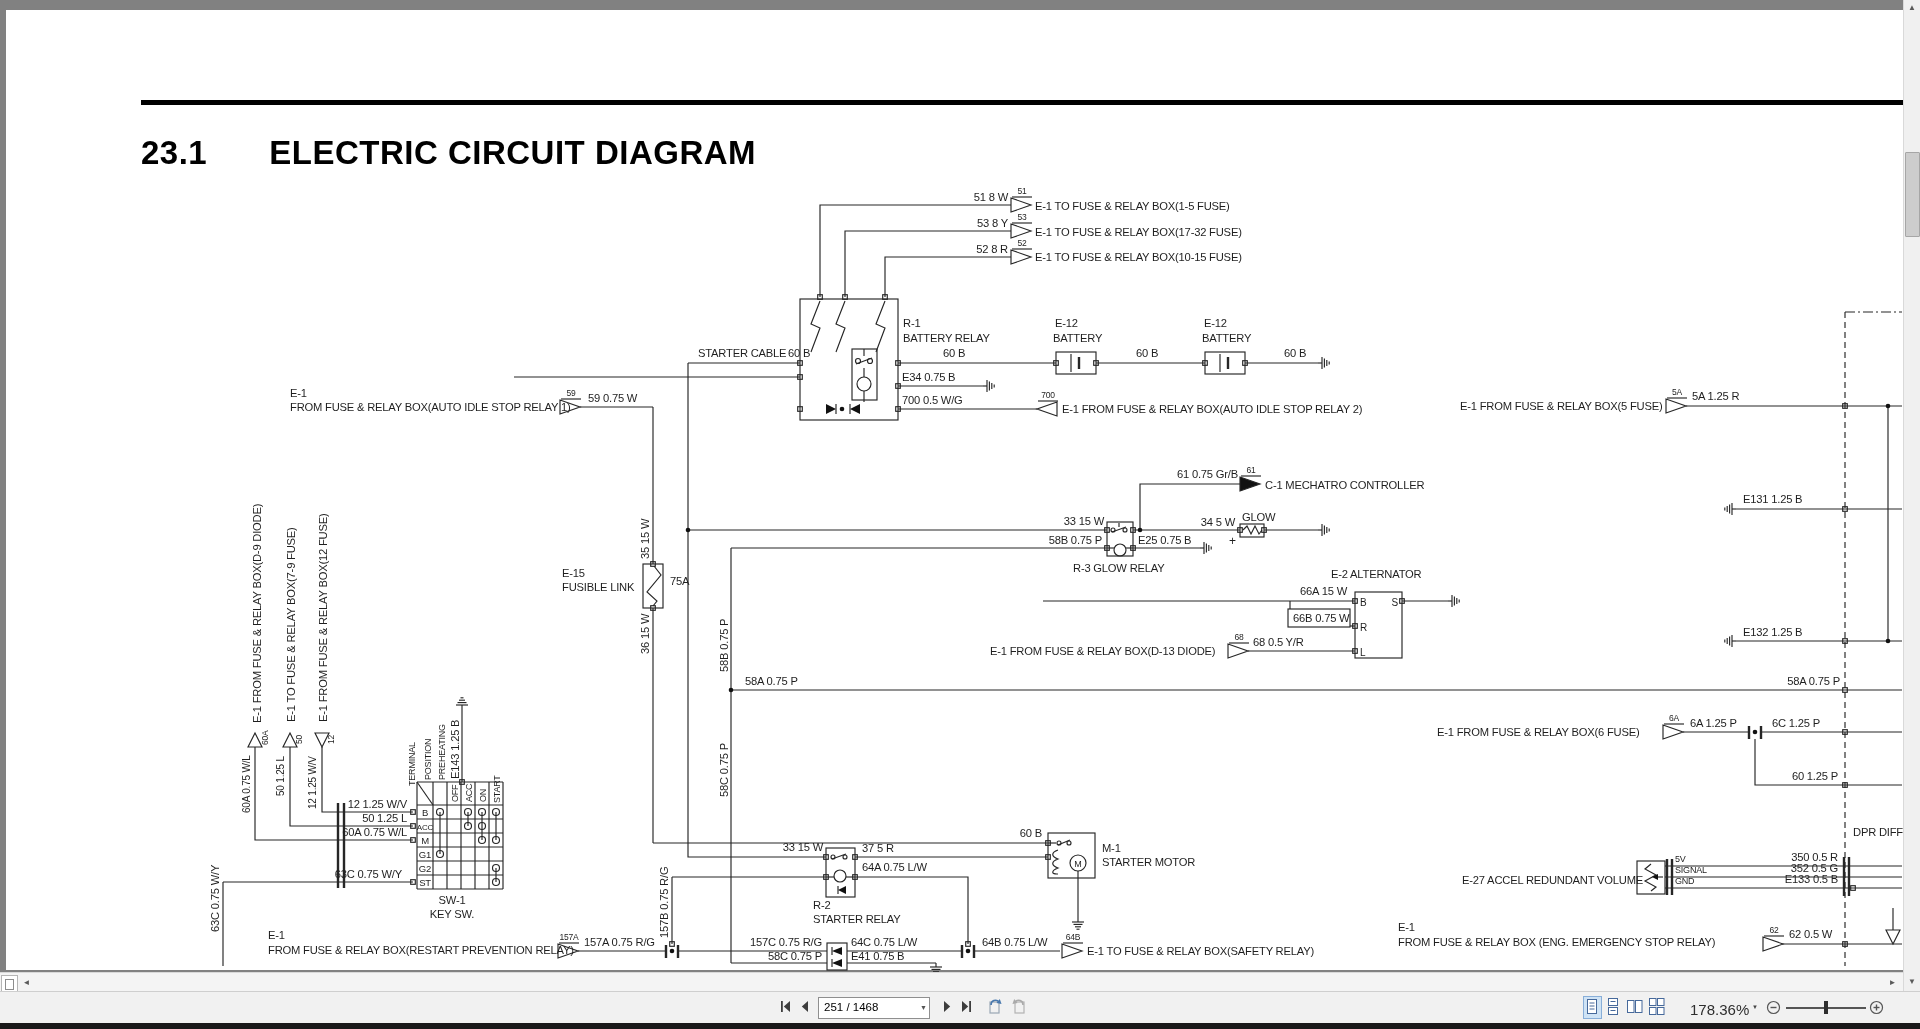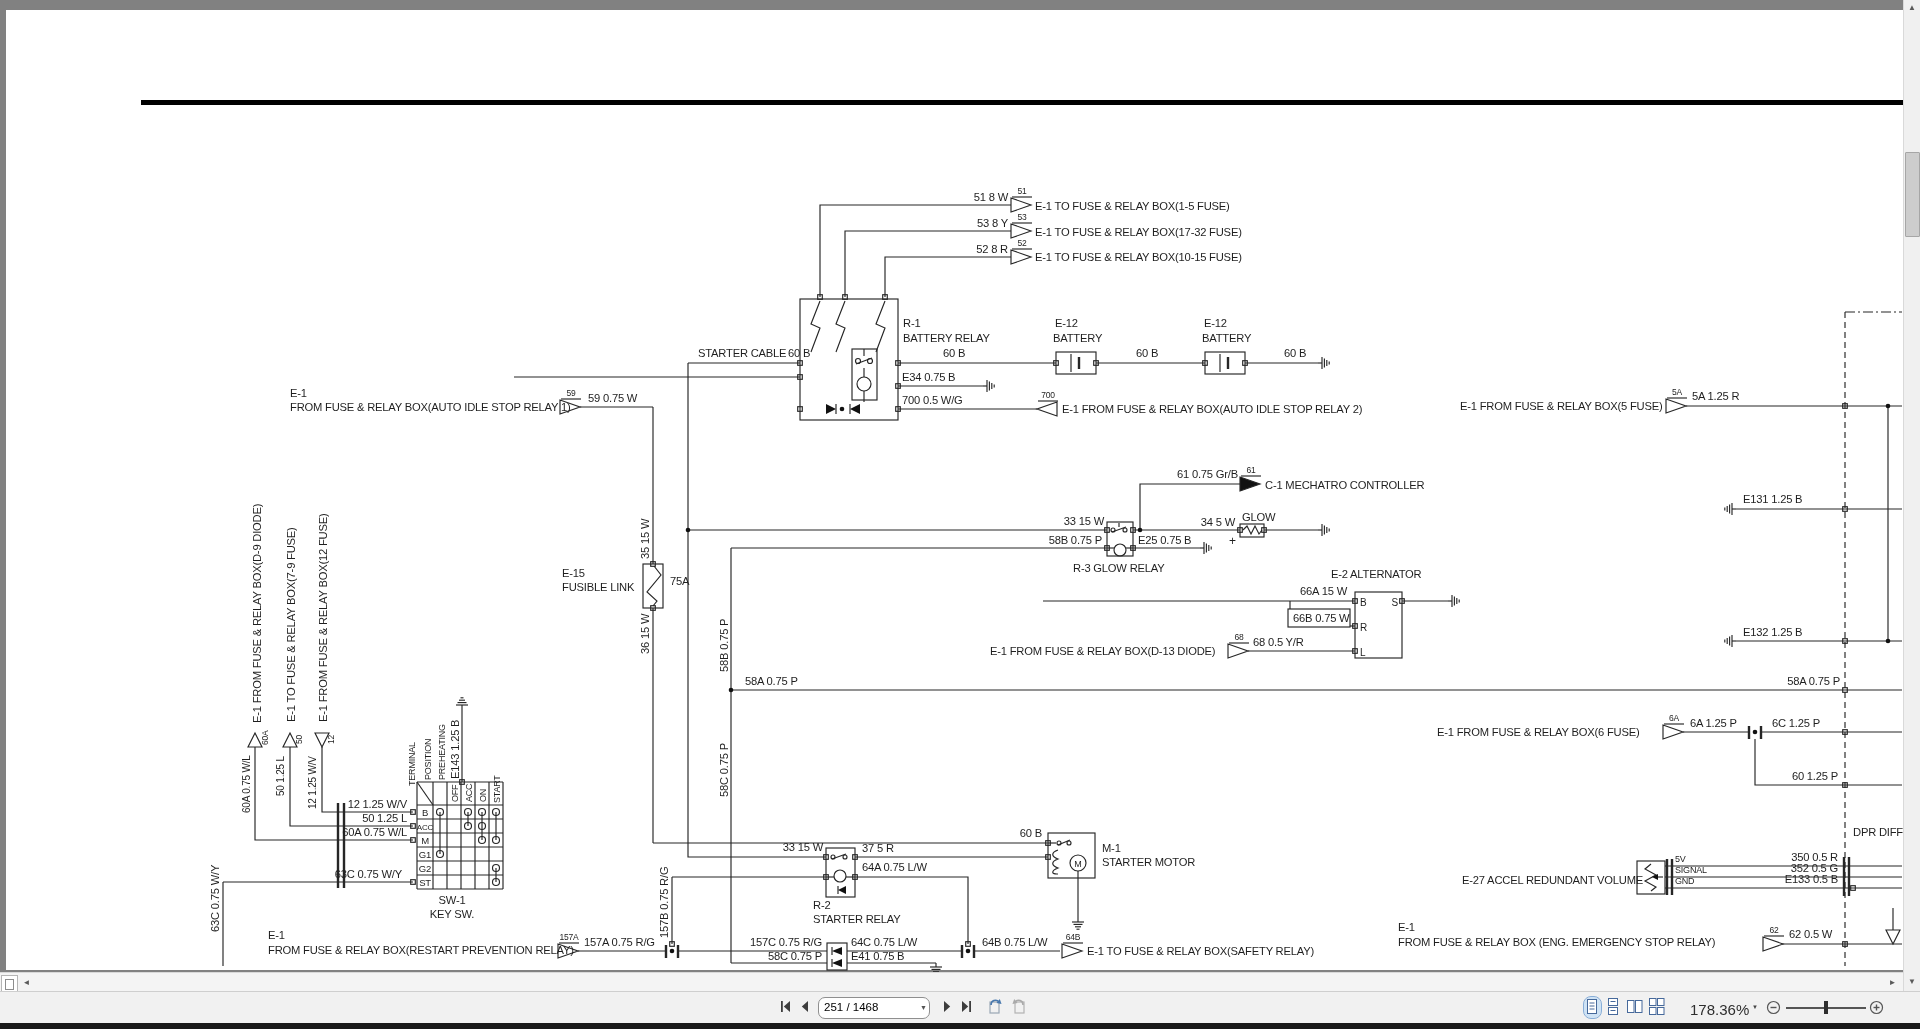--- a/index.html
+++ b/index.html
@@ -26,38 +26,41 @@
   .hbtn{position:absolute;top:1px;width:17px;height:17px;color:#5a5a5a;font-size:8px;line-height:17px;
         text-align:center;}
   .pagegrip{position:absolute;left:1px;top:2px;width:15px;height:16px;background:#fff;
             border:1px solid #b5b5b5;}
   .pagegrip:before{content:"";position:absolute;left:3px;top:3px;width:7px;height:9px;
                    border:1px solid #8d8d8d;background:#fff;}
   
   .statusbar{position:absolute;left:0;top:991px;width:1920px;height:32px;background:#f1f1f1;
              border-top:1px solid #cfcfcf;z-index:6;}
   .darkstrip{position:absolute;left:0;top:1023px;width:1920px;height:6px;background:#191919;z-index:6;}
-  .sb-item{position:absolute;top:5px;height:20px;border-radius:7px;}
+  .sb-item{position:absolute;top:5px;height:20px;}
   .navbtn{width:18px;text-align:center;cursor:default;}
   .page-input-wrap{left:818px;width:110px;height:20px;background:#fff;border:1px solid #8f8f8f;}
   .page-input{position:absolute;left:0;top:0;width:92px;height:18px;border:none;outline:none;
               font-family:"Liberation Sans",sans-serif;font-size:11.5px;padding:0 0 0 5px;background:transparent;}
   .in-caret{position:absolute;right:2px;top:6px;font-size:7px;color:#555;}
   .zoomtxt{left:1690px;top:9px;font-size:15px;color:#2e2e2e;}
   .layouticon{width:17px;height:20px;padding-top:1px;}
   .layouticon.sel{background:#cfe3f5;outline:1px solid #88aed8;}
   .zbtn{width:15px;height:15px;top:8px;}
   .sliderline{position:absolute;left:1786px;top:15px;width:80px;height:1.5px;background:#555;}
   .sliderhandle{position:absolute;left:1824px;top:9px;width:4px;height:13px;background:#2e2e2e;}
 </style>
 </head>
 <body>
 
 <div class="page">
   <div class="rule"></div>
+  <div class="title">
+    <span class="tnum">23.1</span><span>ELECTRIC CIRCUIT DIAGRAM</span>
+  </div>
 </div>
 
 <svg id="diag" width="1920" height="1029" viewBox="0 0 1920 1029">
     <polyline points="1845 312 1845 966" class="w" stroke-dasharray="6 4"></polyline>
     <polyline points="1845 312 1902 312" class="w" stroke-dasharray="10 3 2 3"></polyline>
     <polyline points="820 297 820 205 1011 205" class="w"></polyline>
     <polyline points="845 297 845 231 1011 231" class="w"></polyline>
     <polyline points="885 297 885 257 1011 257" class="w"></polyline>
     <polyline points="688 363 800 363" class="w"></polyline>
     <polyline points="688 363 688 857 826 857" class="w"></polyline>

